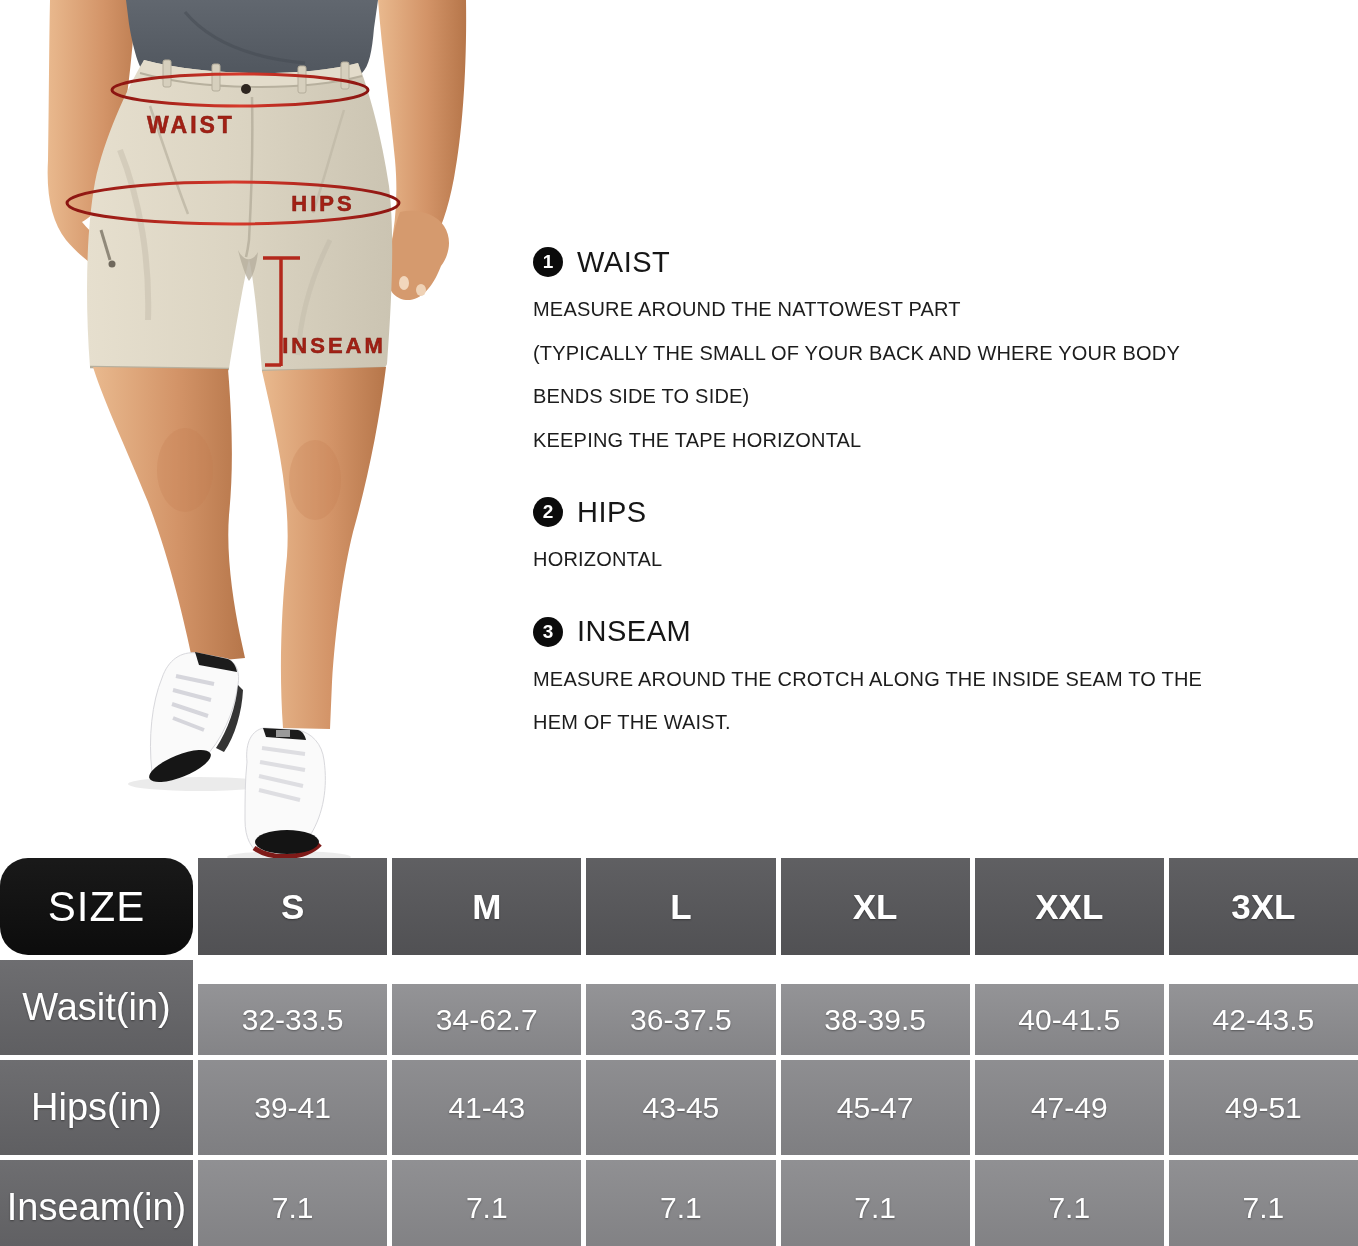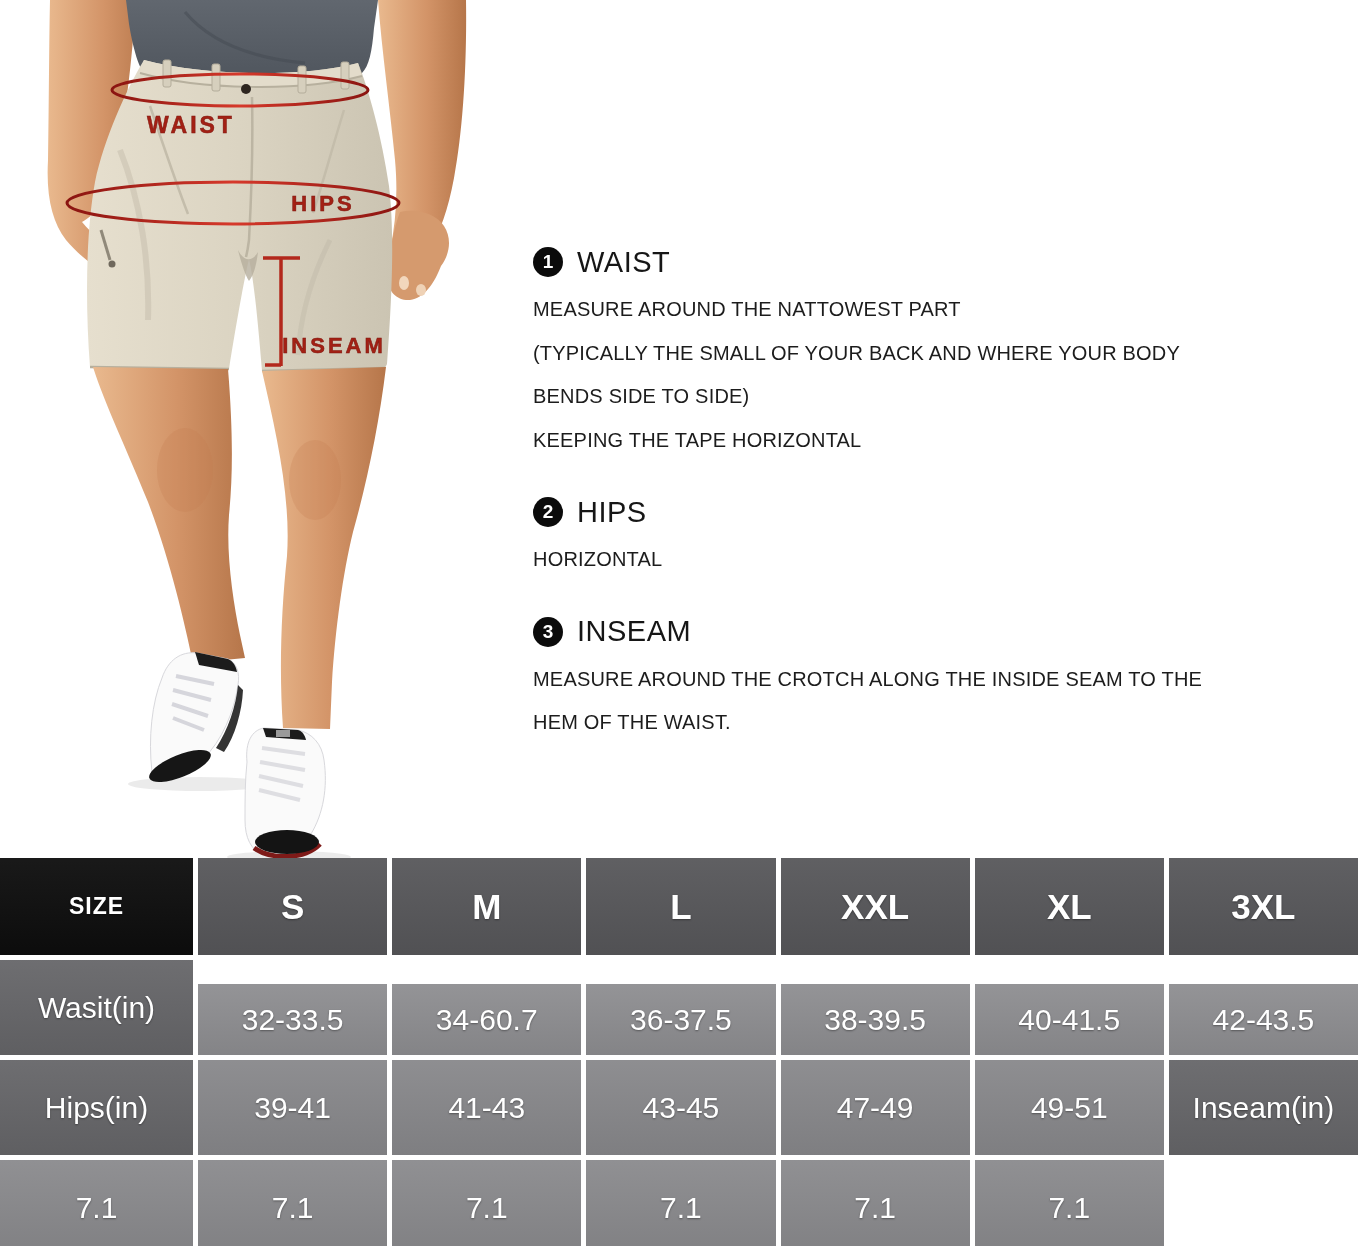--- a/index.html
+++ b/index.html
@@ -22,23 +22,23 @@
   .size-table{
     position:absolute;left:0;top:858px;width:1358px;height:397px;
     display:grid;grid-template-columns:193px repeat(6,1fr);
     grid-template-rows:97px 95px 95px 95px;gap:5px;background:#ffffff;
   }
   .cell{
     display:flex;align-items:center;justify-content:center;color:#ffffff;
     text-shadow:0 1px 2px rgba(0,0,0,0.38);
     background-image:linear-gradient(180deg,rgba(255,255,255,0.05),rgba(0,0,0,0.07));
   }
-  .cell.corner{background-color:#0d0d0d;font-weight:bold;font-size:23px;letter-spacing:1px;}
+  .cell.corner{background-color:#0d0d0d;font-weight:normal;font-size:42px;letter-spacing:1px;border-radius:28px;}
   .cell.size-h{background-color:#57575a;font-weight:bold;font-size:35px;}
-  .cell.row-label{background-color:#666669;font-size:30px;}
+  .cell.row-label{background-color:#666669;font-size:38px;}
   .cell.val-0{background-color:#8e8e91;font-size:30px;margin-top:24px;}
   .cell.val-1{background-color:#88888b;font-size:30px;}
   .cell.val-2{background-color:#8a8a8d;font-size:30px;}
   
   .photo{position:absolute;left:0;top:0;width:530px;height:862px;}
 </style>
 </head>
 <body>
 
 <div class="canvas">
@@ -195,36 +195,37 @@
     </div>
 
   </div>
 
   <div class="size-table">
 
     <div class="cell corner">SIZE</div>
     <div class="cell size-h">S</div>
     <div class="cell size-h">M</div>
     <div class="cell size-h">L</div>
+    <div class="cell size-h">XL</div>
     <div class="cell size-h">XXL</div>
-    <div class="cell size-h">XL</div>
     <div class="cell size-h">3XL</div>
 
     <div class="cell row-label">Wasit(in)</div>
     <div class="cell val-0">32-33.5</div>
-    <div class="cell val-0">34-60.7</div>
+    <div class="cell val-0">34-62.7</div>
     <div class="cell val-0">36-37.5</div>
     <div class="cell val-0">38-39.5</div>
     <div class="cell val-0">40-41.5</div>
     <div class="cell val-0">42-43.5</div>
 
     <div class="cell row-label">Hips(in)</div>
     <div class="cell val-1">39-41</div>
     <div class="cell val-1">41-43</div>
     <div class="cell val-1">43-45</div>
+    <div class="cell val-1">45-47</div>
     <div class="cell val-1">47-49</div>
     <div class="cell val-1">49-51</div>
 
     <div class="cell row-label">Inseam(in)</div>
     <div class="cell val-2">7.1</div>
     <div class="cell val-2">7.1</div>
     <div class="cell val-2">7.1</div>
     <div class="cell val-2">7.1</div>
     <div class="cell val-2">7.1</div>
     <div class="cell val-2">7.1</div>

